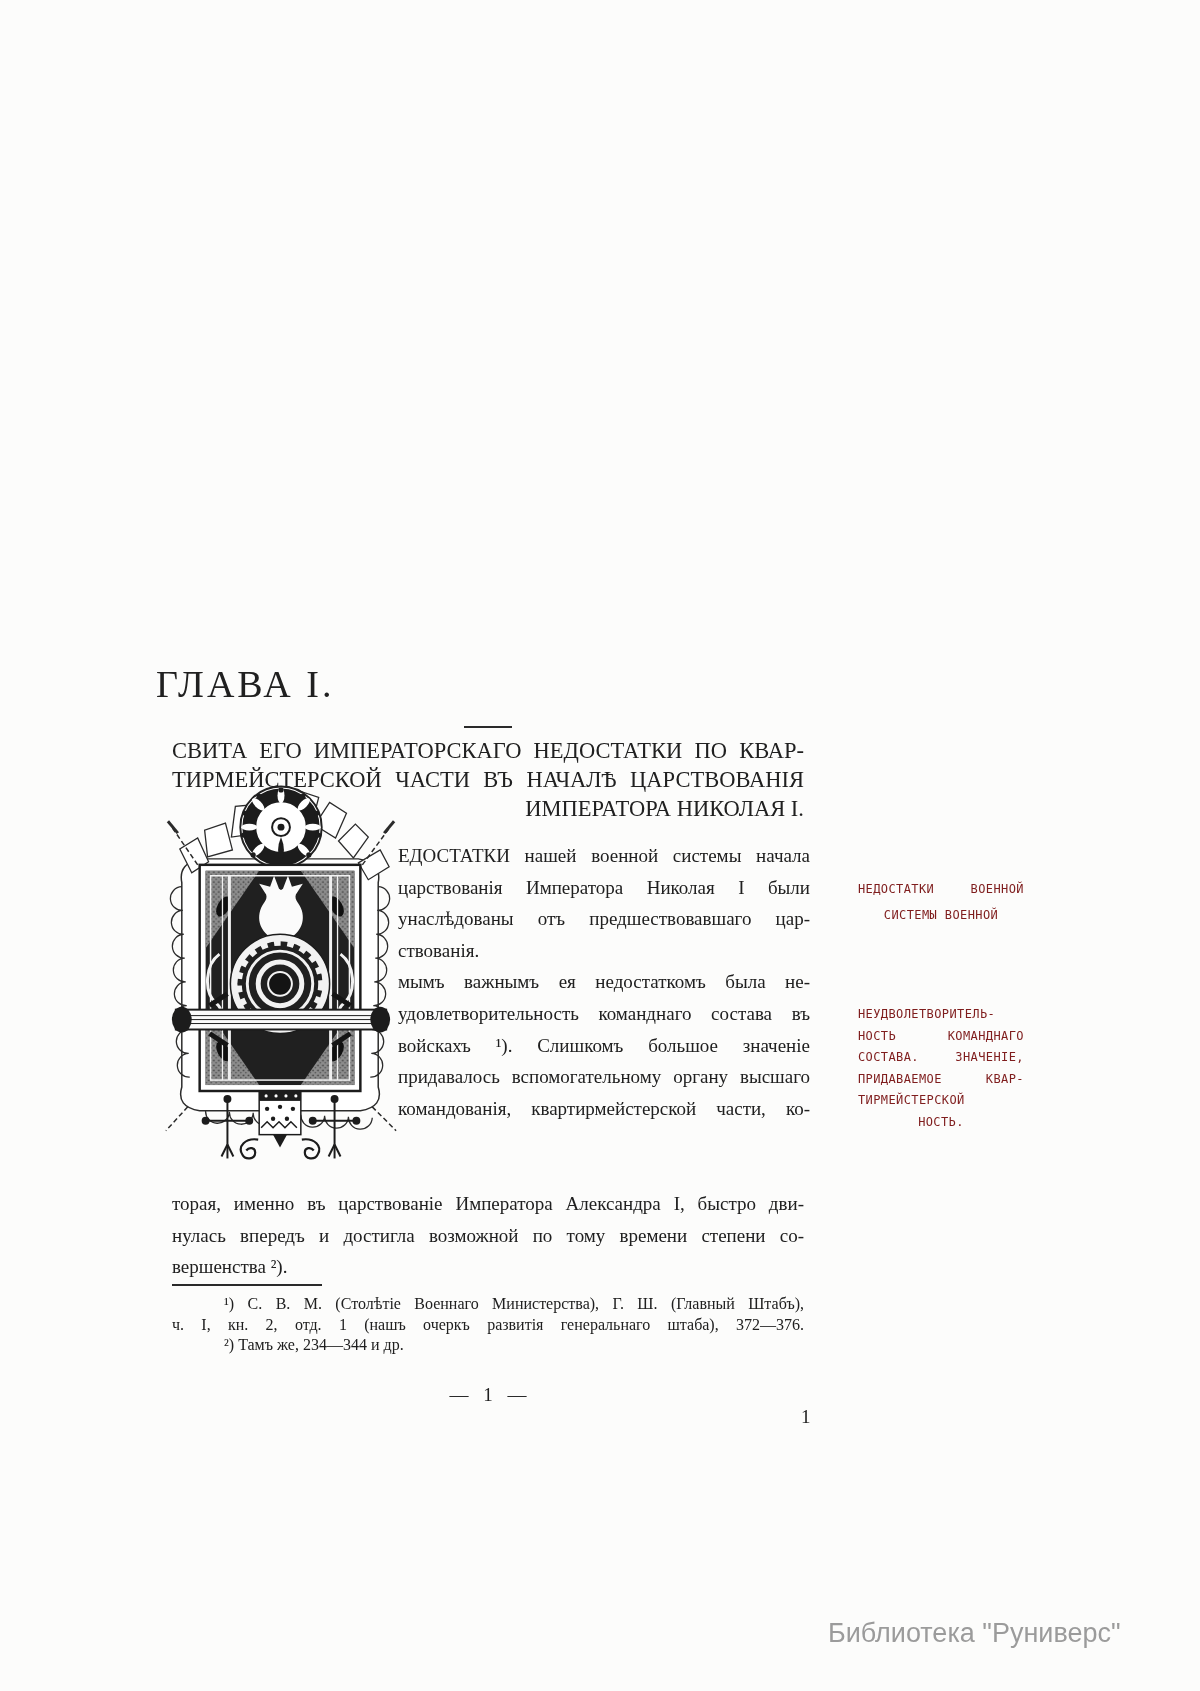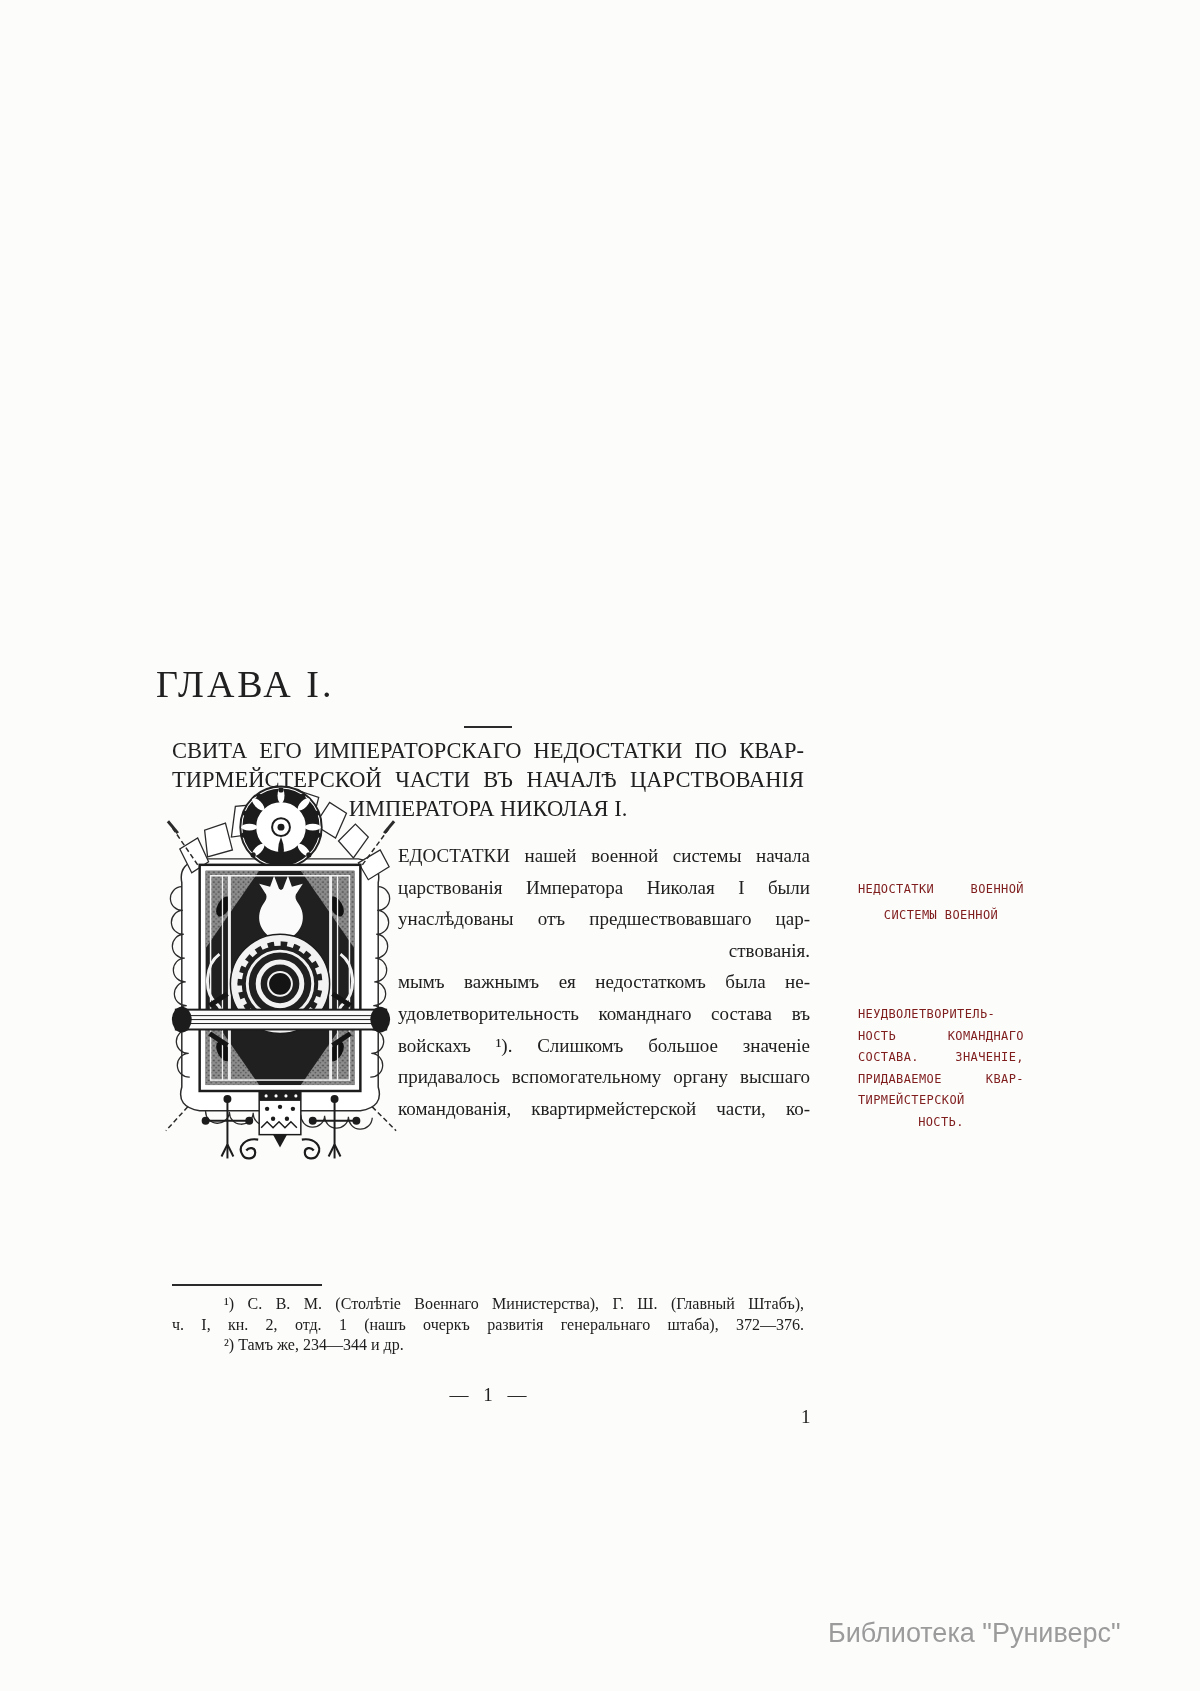--- a/index.html
+++ b/index.html
@@ -11,26 +11,26 @@
   
   .chapter-title{
     left:156px;top:662px;width:632px;
     font-size:38px;letter-spacing:3px;white-space:nowrap;
   }
   .title-rule-wrap{left:172px;top:714px;width:632px;text-align:center;}
   .title-rule{display:inline-block;width:48px;height:0;border-top:2px solid #2a2a2a;}
   
   .subtitle{left:172px;top:736px;width:632px;font-size:22.5px;line-height:29px;}
   .jline{text-align:justify;text-align-last:justify;}
-  .cline{text-align:center;}
+  .cline{text-align:right;}
   
   .body-indent{left:398px;top:840px;width:412px;font-size:19px;line-height:31.6px;}
   .body-full{left:172px;top:1188px;width:632px;font-size:19px;line-height:31.6px;}
   .par-indent{text-indent:28px;}
-  .bline{min-height:31.6px;text-align:right;}
+  .bline{min-height:31.6px;}
   
   .mnote{
     font-family:"DejaVu Sans Mono",monospace;
     font-size:12px;color:#7f1d1d;letter-spacing:.4px;text-align:center;
   }
   .mnote1{left:858px;top:876px;width:166px;line-height:26px;}
   .mnote2{left:858px;top:1004px;width:166px;line-height:21.5px;}
   .mjust{text-align:justify;text-align-last:justify;}
   
   .fn-rule{left:172px;top:1284px;width:150px;height:2px;background:#2a2a2a;}
@@ -218,20 +218,25 @@
     <div class="bline jline">царствованія Императора Николая I были</div>
     <div class="bline jline">унаслѣдованы отъ предшествовавшаго цар-</div>
     <div class="bline">ствованія.</div>
     <div class="bline jline">мымъ важнымъ ея недостаткомъ была не-</div>
     <div class="bline jline">удовлетворительность команднаго состава въ</div>
     <div class="bline jline">войскахъ ¹). Слишкомъ большое значеніе</div>
     <div class="bline jline">придавалось вспомогательному органу высшаго</div>
     <div class="bline jline">командованія, квартирмейстерской части, ко-</div>
   </div>
 
+  <div class="abs body-full">
+    <div class="bline jline">торая, именно въ царствованіе Императора Александра I, быстро дви-</div>
+    <div class="bline jline">нулась впередъ и достигла возможной по тому времени степени со-</div>
+    <div class="bline">вершенства ²).</div>
+  </div>
 
   <div class="abs mnote mnote1">
     <div class="mjust">НЕДОСТАТКИ ВОЕННОЙ</div>
     <div>СИСТЕМЫ ВОЕННОЙ</div>
   </div>
   <div class="abs mnote mnote2">
     <div class="mjust">НЕУДВОЛЕТВОРИТЕЛЬ-</div>
     <div class="mjust">НОСТЬ КОМАНДНАГО</div>
     <div class="mjust">СОСТАВА. ЗНАЧЕНІЕ,</div>
     <div class="mjust">ПРИДАВАЕМОЕ КВАР-</div>

